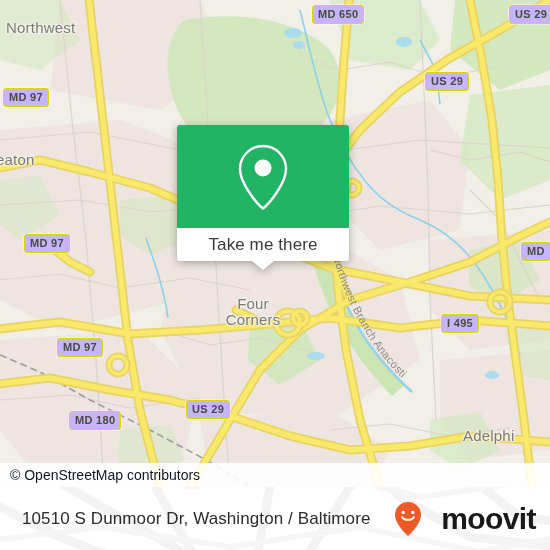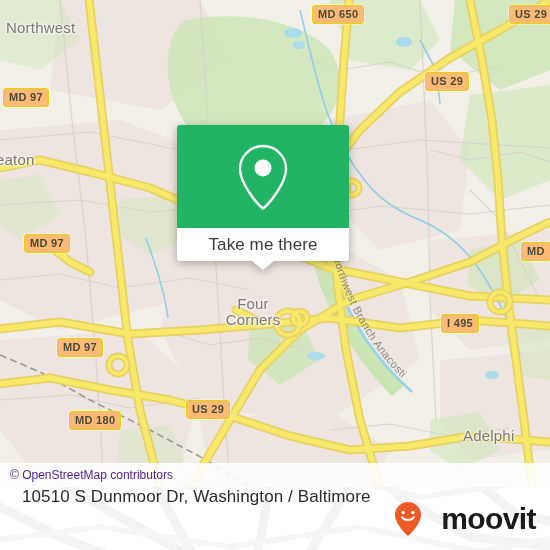--- a/index.html
+++ b/index.html
@@ -8,46 +8,46 @@
 
   
   #map{position:absolute;left:0;top:0;width:550px;height:487px;overflow:hidden;background:#f2efe9;}
   #map svg{position:absolute;left:0;top:0;}
 
   .maplabel{position:absolute;color:#7a7a7a;font-size:15px;line-height:15px;
             white-space:nowrap;letter-spacing:.2px;
             text-shadow:1px 0 2px #f6f3ee,-1px 0 2px #f6f3ee,0 1px 2px #f6f3ee,0 -1px 2px #f6f3ee;}
   .maplabel.two{line-height:16px;white-space:normal;text-align:center;}
 
-  .shield{position:absolute;background:#fdba74;border:1px solid #e3d400;border-radius:3px;
+  .shield{position:absolute;background:#c4b5fd;border:1px solid #e3d400;border-radius:3px;
           color:#4a4a3a;font-size:11px;font-weight:bold;line-height:11px;
           padding:3px 5px 3px 5px;letter-spacing:.3px;white-space:nowrap;
           box-shadow:0 0 0 1px rgba(255,255,255,.35);}
 
   #osm-strip{position:absolute;left:0;bottom:0;width:550px;height:24px;
              background:rgba(255,255,255,.88);}
-  #osm-text{position:absolute;left:10px;bottom:4px;color:#4c1d95;font-size:12px;line-height:15px;}
+  #osm-text{position:absolute;left:10px;bottom:4px;color:#0f172a;font-size:14px;line-height:15px;}
 
   
   #callout{position:absolute;left:177px;top:125px;width:172px;
            filter:drop-shadow(0 2px 4px rgba(0,0,0,.30));}
   #callout-head{height:103px;background:#22b465;border-radius:3px 3px 0 0;
                 display:flex;align-items:center;justify-content:center;}
   #callout-foot{height:33px;background:#fff;border-radius:0 0 3px 3px;
                 display:flex;align-items:center;justify-content:center;}
   #callout-label{color:#3a3a3a;font-size:17px;letter-spacing:.1px;}
   #callout-tail{position:absolute;left:50%;margin-left:-11px;top:136px;
                 width:0;height:0;border-left:11px solid transparent;
                 border-right:11px solid transparent;border-top:9px solid #fff;}
 
   
   #footer{position:absolute;left:0;top:487px;width:550px;height:63px;background:#fff;overflow:hidden;}
   #footer-watermark{position:absolute;left:0;top:-60px;width:550px;height:140px;opacity:.5;}
   #footer-inner{position:absolute;left:0;top:0;width:550px;height:63px;
-                display:flex;justify-content:space-between;
+                display:flex;align-items:center;justify-content:space-between;
                 padding:0 14px 0 22px;box-sizing:border-box;}
   #address{color:#2b2b2b;font-size:17px;letter-spacing:.1px;white-space:nowrap;}
   #brand{display:flex;align-items:center;gap:18px;}
   #brand-word{color:#1a1a1a;font-size:30px;font-weight:bold;letter-spacing:-.6px;line-height:30px;}
 </style>
 </head>
 <body>
 
 <div id="app">
 

